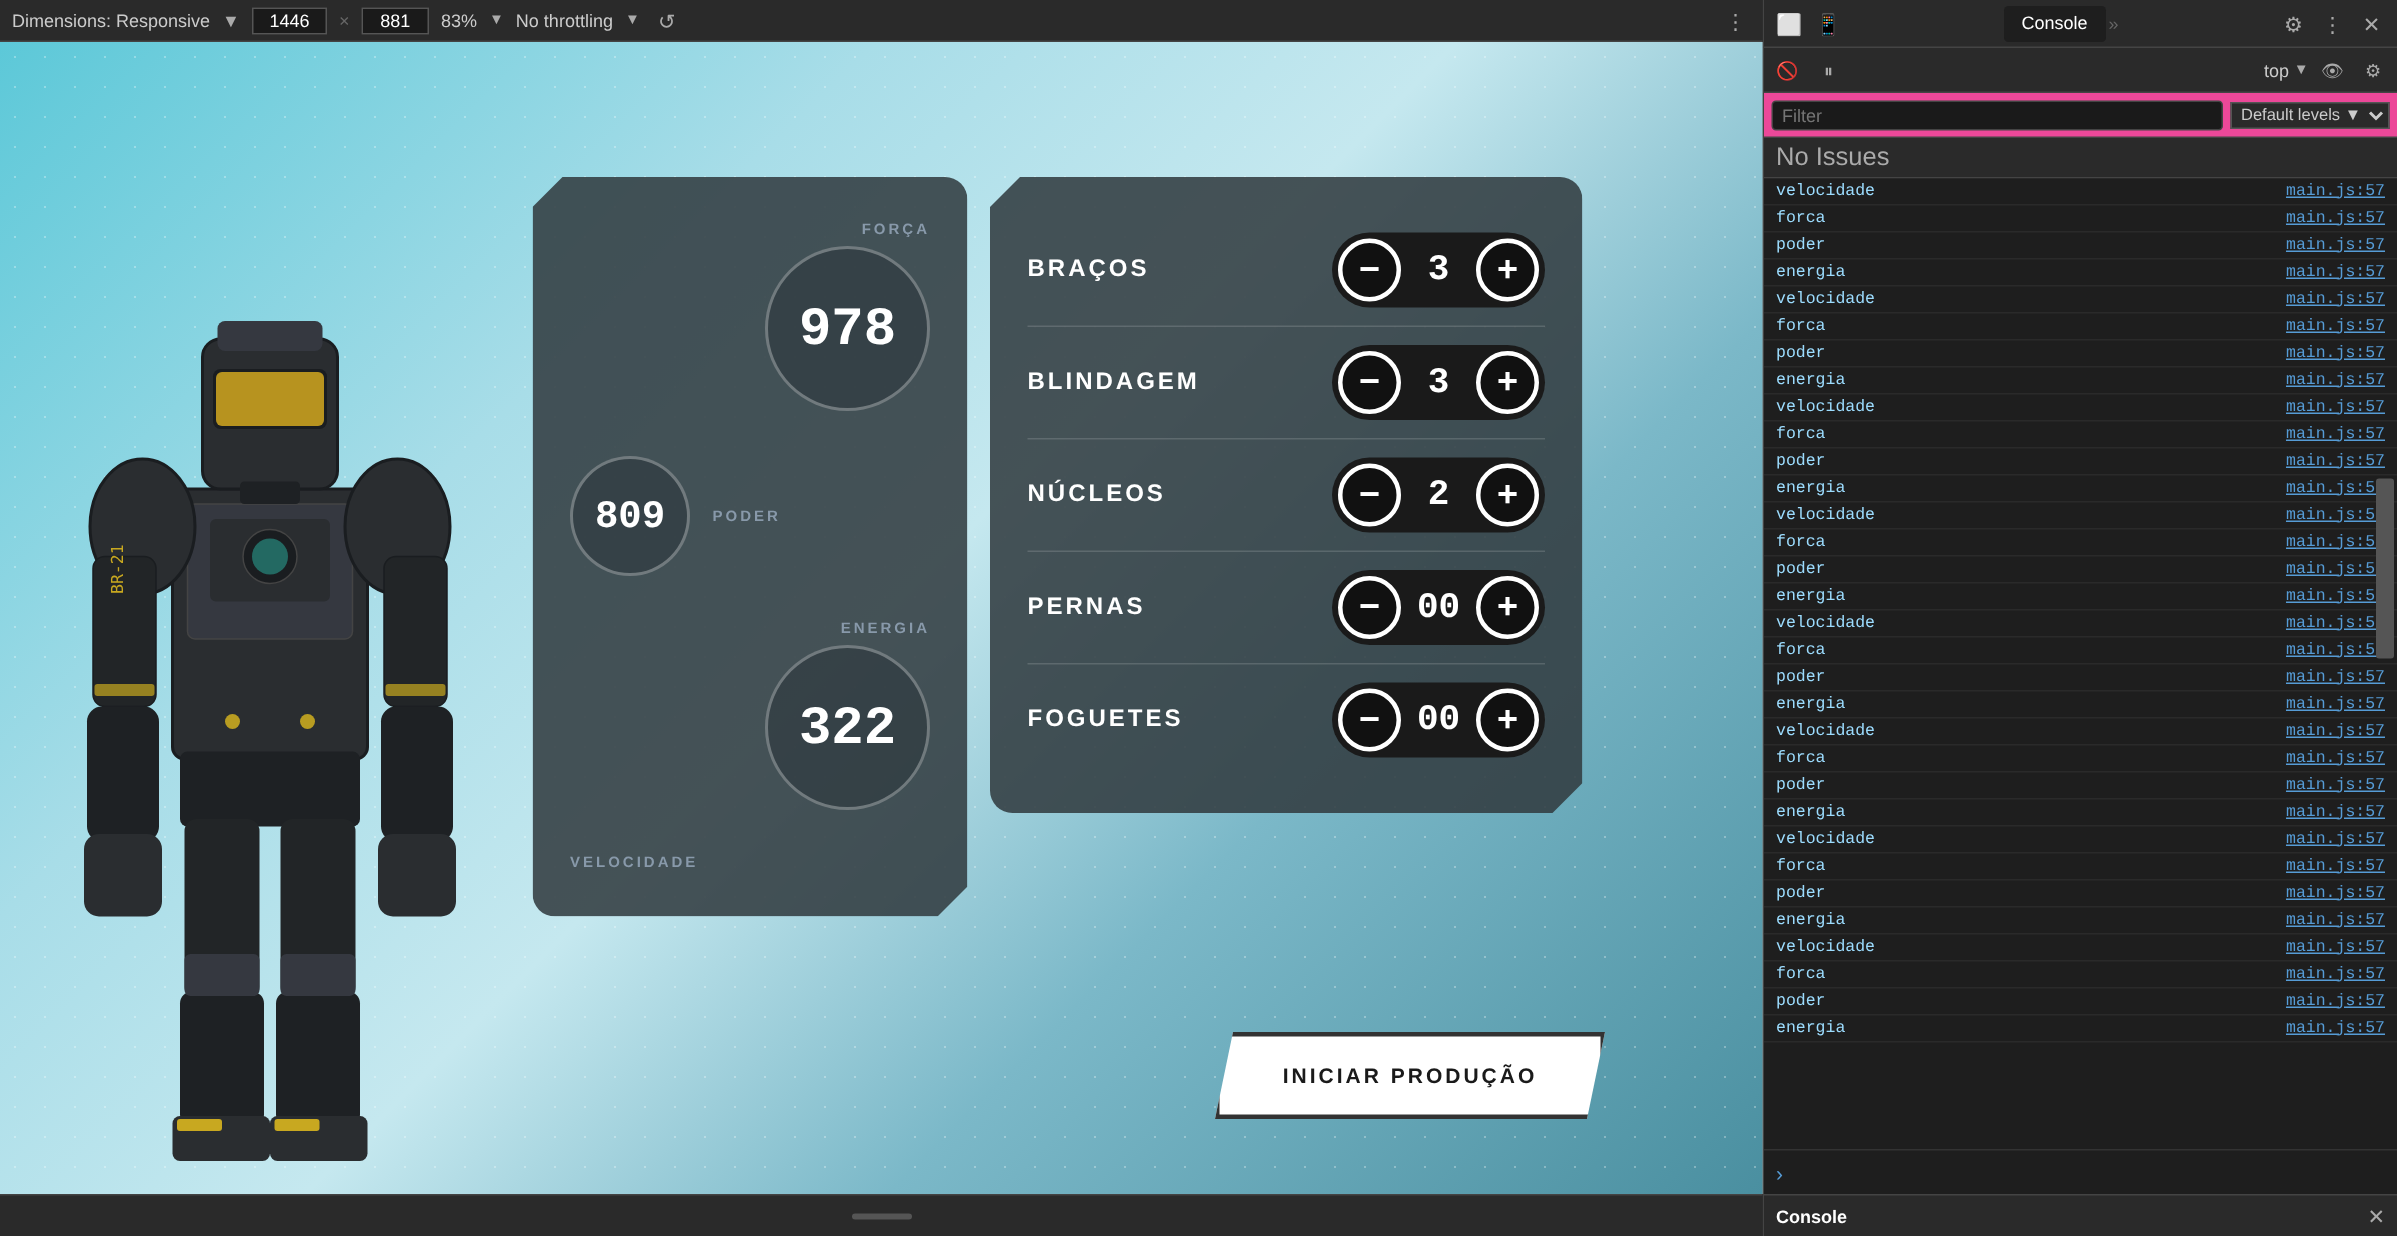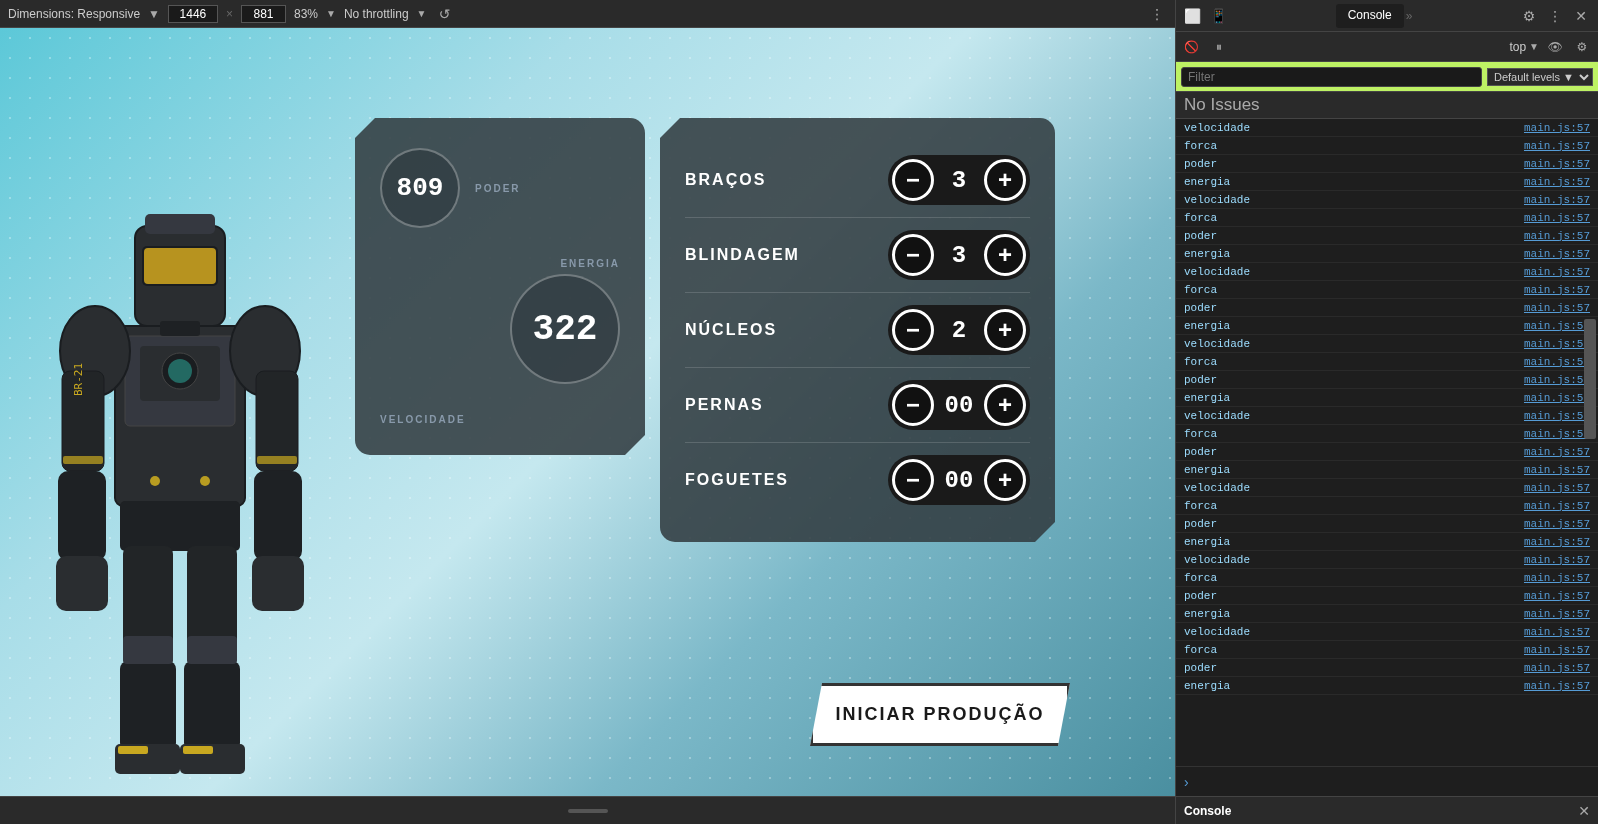--- a/index.html
+++ b/index.html
@@ -267,21 +267,21 @@
     }
 
     .dt-top-label {
       font-size: 12px; color: #ccc;
       display: flex; align-items: center; gap: 3px;
     }
 
     
     .dt-filter-bar {
       height: 30px;
-      background: #bef264;
+      background: #ec4899;
       border-bottom: 1px solid #444;
       display: flex;
       align-items: center;
       padding: 0 5px;
       gap: 5px;
     }
     .dt-filter-input {
       flex: 1;
       background: #1a1a1a;
       border: 1px solid #444;
@@ -460,20 +460,26 @@
           <rect x="43" y="370" width="40" height="8" rx="2" fill="#c8a820" opacity="0.7"></rect>
           <rect x="237" y="370" width="40" height="8" rx="2" fill="#c8a820" opacity="0.7"></rect>
 
           <circle cx="135" cy="395" r="5" fill="#c8a820" opacity="0.9"></circle>
           <circle cx="185" cy="395" r="5" fill="#c8a820" opacity="0.9"></circle>
         </svg>
       </div>
 
       <div class="stats-panel" style="position:absolute;left:355px;top:90px;width:290px;">
 
+        <div style="display:flex;flex-direction:column;align-items:flex-end;margin-bottom:10px;">
+          <span style="font-size:10px;font-weight:bold;color:#8899aa;letter-spacing:2px;margin-bottom:5px;">FORÇA</span>
+          <div class="stat-circle large">
+            <span class="stat-value" style="font-size:36px;">978</span>
+          </div>
+        </div>
 
         <div style="display:flex;flex-direction:row;align-items:center;gap:15px;margin-bottom:10px;">
           <div class="stat-circle" style="width:80px;height:80px;">
             <span class="stat-value" style="font-size:26px;">809</span>
           </div>
           <span style="font-size:10px;font-weight:bold;color:#8899aa;letter-spacing:2px;">PODER</span>
         </div>
 
         <div style="display:flex;flex-direction:column;align-items:flex-end;margin-bottom:10px;">
           <span style="font-size:10px;font-weight:bold;color:#8899aa;letter-spacing:2px;margin-bottom:5px;">ENERGIA</span>
@@ -523,21 +529,21 @@
         <div class="control-row">
           <span class="control-name">FOGUETES</span>
           <div class="counter-control">
             <button class="counter-btn">−</button>
             <span class="counter-value">00</span>
             <button class="counter-btn">+</button>
           </div>
         </div>
       </div>
 
-      <button class="start-button" style="position:absolute;bottom:50px;left:810px;width:260px;background:#fff;border:3px solid #333;padding:18px 20px;font-size:18px;font-weight:bold;letter-spacing:2px;cursor:pointer;text-transform:uppercase;color:#1a1a1a;clip-path:polygon(12px 0, 100% 0, calc(100% - 12px) 100%, 0 100%);">INICIAR PRODUÇÃO</button>
+      <button class="start-button" style="position:absolute;bottom:50px;left:810px;width:260px;background:#fff;border:3px solid #333;padding:18px 20px;font-size:14px;font-weight:bold;letter-spacing:2px;cursor:pointer;text-transform:uppercase;color:#1a1a1a;clip-path:polygon(12px 0, 100% 0, calc(100% - 12px) 100%, 0 100%);">INICIAR PRODUÇÃO</button>
 
     </div>
   </div>
 
   <div class="bottom-bar">
     <div class="drag-handle"></div>
   </div>
 </div>
 
 <div class="devtools-right">

